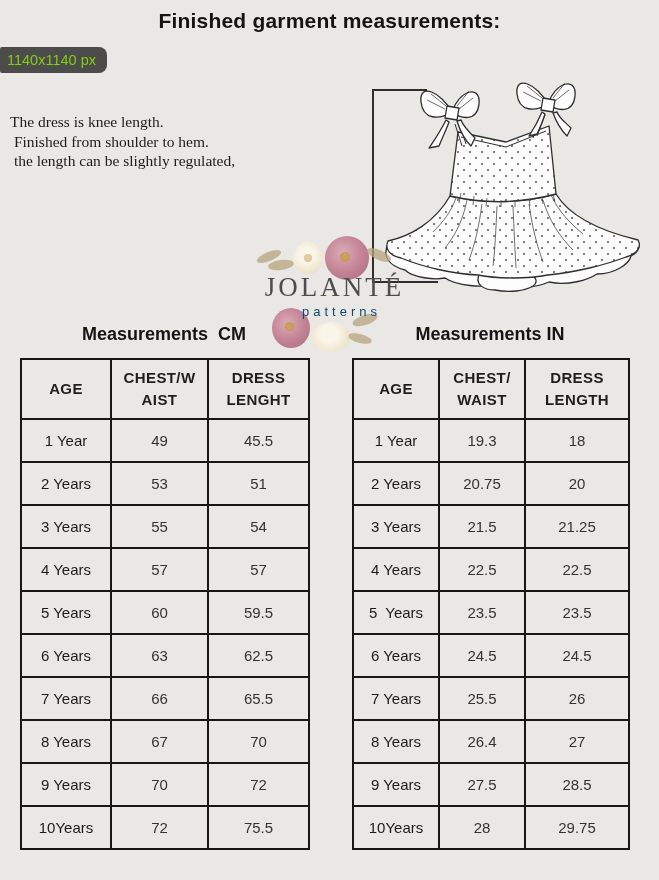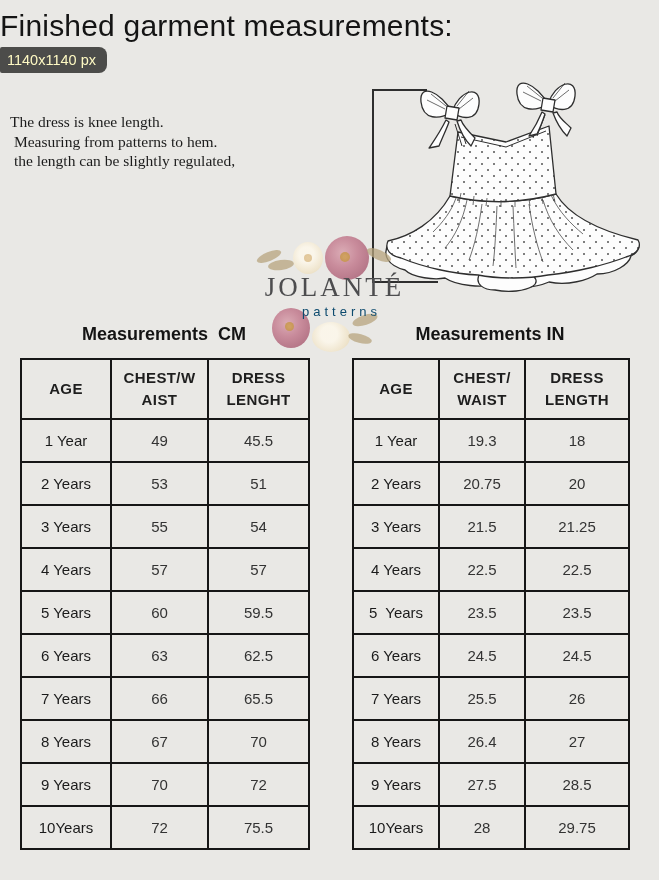--- a/index.html
+++ b/index.html
@@ -4,26 +4,26 @@
 <style>
   * { margin:0; padding:0; box-sizing:border-box; }
   html,body { width:659px; height:880px; }
   .page {
     position:relative; width:659px; height:880px;
     background:#e9e8e5; overflow:hidden;
     font-family:"Liberation Sans", sans-serif; color:#1a1a1a;
   }
   .page-title {
     position:absolute; top:9px; left:0; width:100%;
-    font-size:30px; font-weight:400;
+    text-align:center; font-size:21px; font-weight:700;
     letter-spacing:.2px; color:#141414;
   }
   .size-badge {
     position:absolute; left:0; top:47px; height:26px;
-    background:#4c4c4a; color:#fef9c3; font-size:14.5px;
+    background:#4c4c4a; color:#84cc16; font-size:14.5px;
     line-height:26px; padding:0 11px 0 7px;
     border-radius:2px 8px 8px 2px;
   }
   .description { position:absolute; left:10px; top:112px; width:366px;
     font-family:"Liberation Serif", serif; font-size:15.5px;
     line-height:19.5px; color:#1c1c1c; }
   .description .line { white-space:pre; }
 
   .dress-svg { position:absolute; left:383px; top:64px; width:262px; height:232px; }
 
@@ -69,21 +69,21 @@
 <body>
 
 <div class="page">
 
   <div class="page-title">Finished garment measurements:</div>
 
   <div class="size-badge">1140x1140 px</div>
 
   <div class="description">
     <div class="line">The dress is knee length.</div>
-      <div class="line"> Measuring from patterns to hem.</div>
+      <div class="line"> Finished from shoulder to hem.</div>
       <div class="line"> the length can be slightly regulated,</div>
   </div>
 
   <svg class="dress-svg" viewBox="0 0 262 232">
     <defs>
       <pattern id="dp" width="12" height="12" patternUnits="userSpaceOnUse">
         <rect width="12" height="12" fill="#fdfdfd"></rect>
         <circle cx="3" cy="4" r="1" fill="#555"></circle>
         <circle cx="9" cy="10" r="1" fill="#555"></circle>
       </pattern>

